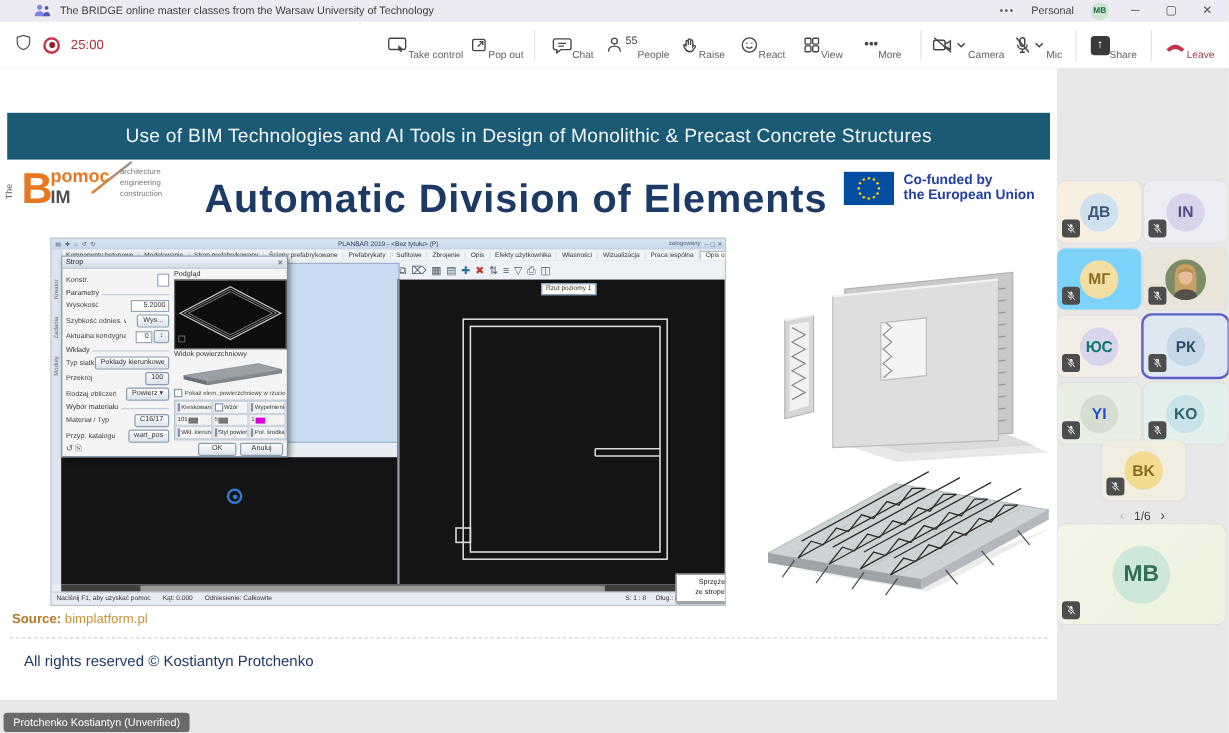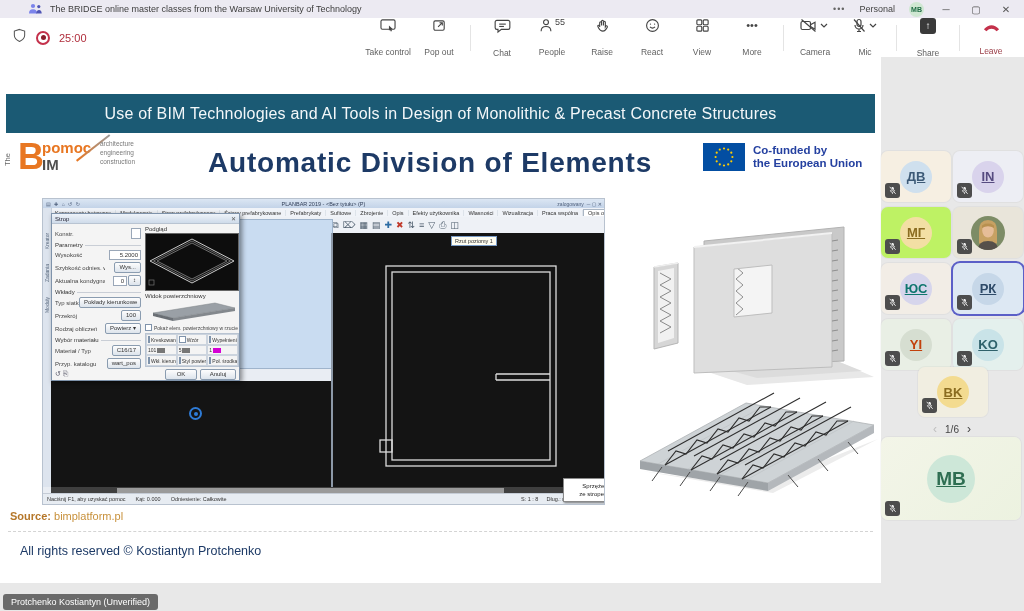--- a/index.html
+++ b/index.html
@@ -19,42 +19,42 @@
 
   
   .meetbar{position:absolute;left:0;top:18px;width:1024px;height:39px;background:#ffffff;
            border-bottom:1px solid #e2e2e2;display:flex;align-items:center;}
   .mb-left{display:flex;align-items:center;gap:9px;margin-left:12px;}
   .rec-dot{width:10px;height:10px;border-radius:50%;border:2px solid #c4314b;
            display:flex;align-items:center;justify-content:center;}
   .rec-dot i{width:5px;height:5px;border-radius:50%;background:#8a1f2d;display:block;}
   .mb-timer{color:#b02e3c;font-size:11px;}
   .mb-right{margin-left:auto;display:flex;align-items:center;margin-right:8px;}
-  .mb-btn{display:flex;flex-direction:column;align-items:center;justify-content:center;
+  .mb-btn{display:flex;flex-direction:row;align-items:center;justify-content:center;
           min-width:44px;padding:0 3px;color:#585858;cursor:pointer;}
   .mb-btn .lbl{font-size:8.5px;margin-top:14px;white-space:nowrap;color:#616161;}
   .mb-btn svg{stroke:#444;fill:none;stroke-width:1.2;}
   .mb-sep{width:1px;height:26px;background:#e4e4e4;margin:0 6px;}
   .people-wrap{display:flex;align-items:flex-start;}
   .people-count{font-size:9px;color:#444;margin-left:2px;margin-top:-1px;}
   .chev{margin-left:3px;margin-right:2px;}
   .share-glyph{width:16px;height:16px;border-radius:3px;background:#3a3a3a;color:#fff;
                font-size:10px;font-weight:bold;display:flex;align-items:center;justify-content:center;}
   .leave-btn .lbl{color:#9a3c46;}
 
   
   .stage{position:absolute;left:0;top:57px;width:1024px;height:554px;background:#e8e8e8;}
   .share{position:absolute;left:0;top:0;width:881px;height:526px;background:#fff;}
 
   
   .banner{position:absolute;left:6px;top:37px;width:869px;height:39px;background:#1b5a74;
           display:flex;align-items:center;justify-content:center;}
   .banner span{color:#f3f7f9;font-size:16px;letter-spacing:.2px;}
   .slide-title{position:absolute;left:150px;top:90px;width:560px;text-align:center;
-               font-size:28px;font-weight:600;letter-spacing:.8px;color:#1d3a66;}
+               font-size:33px;font-weight:600;letter-spacing:.8px;color:#1d3a66;}
 
   
   .logo{position:absolute;left:8px;top:80px;width:160px;height:56px;}
   .logo-the{position:absolute;left:-7px;top:18px;font-size:7.5px;color:#666;transform:rotate(-90deg);}
   .logo-b{position:absolute;left:10px;top:0px;font-size:36px;font-weight:bold;color:#e87722;line-height:40px;}
   .logo-ridge{position:absolute;left:34px;top:2px;font-size:15px;font-weight:bold;color:#e87722;}
   .logo-im{position:absolute;left:34px;top:19px;font-size:15px;font-weight:bold;color:#4f4f4f;}
   .logo-slash{position:absolute;left:64px;top:10px;width:42px;height:1.5px;
               background:linear-gradient(90deg,#e87722,#9a9a9a);transform:rotate(-38deg);}
   .logo-tags{position:absolute;left:92px;top:2px;font-size:6.5px;color:#7a7a7a;line-height:9px;}
@@ -75,21 +75,21 @@
   .fac-sub{font-size:4.5px;letter-spacing:.6px;color:#8fb7ae;margin-top:2px;}
 
   
   .pill{position:absolute;left:3px;top:537px;background:rgba(99,99,99,.95);color:#fff;
         font-size:9px;padding:3px 8px;border-radius:3px;}
 
   
   .tile{position:absolute;border-radius:7px;display:flex;align-items:center;justify-content:center;
         box-shadow:0 0 0 1px rgba(0,0,0,.03);}
   .tile.selected{box-shadow:0 0 0 2px #5b5fc7;}
-  .tile-circle{border-radius:50%;display:flex;align-items:center;justify-content:center;font-weight:bold;text-decoration:underline;}
+  .tile-circle{border-radius:50%;display:flex;align-items:center;justify-content:center;font-weight:bold;}
   .tile .tile-circle{width:32px;height:32px;font-size:13px;}
   .tile.self .tile-circle{width:48px;height:48px;font-size:19px;}
   .mic-badge{position:absolute;left:4px;bottom:4px;width:15px;height:15px;border-radius:3px;
              background:#4d4d4d;display:flex;align-items:center;justify-content:center;}
   .pagination{position:absolute;left:881px;top:365px;width:142px;text-align:center;font-size:10px;color:#444;}
   .pagination .pg-prev{color:#bfbfbf;margin-right:8px;font-size:12px;}
   .pagination .pg-next{color:#444;margin-left:8px;font-size:12px;}
 
   
   .cad{position:absolute;left:42px;top:141px;width:563px;height:307px;background:#e9edf3;
@@ -678,21 +678,21 @@
           <span class="mic-badge">
             <svg viewBox="0 0 10 10" width="9" height="9">
               <rect x="3.6" y="1" width="2.8" height="4.6" rx="1.4" fill="#fff"></rect>
               <path d="M2.6,4.6 a2.4,2.4 0 0 0 4.8,0" fill="none" stroke="#fff" stroke-width=".8"></path>
               <line x1="5" y1="7.4" x2="5" y2="8.8" stroke="#fff" stroke-width=".8"></line>
               <line x1="1.6" y1="0.6" x2="8.8" y2="9" stroke="#4d4d4d" stroke-width="1.6"></line>
               <line x1="1.9" y1="0.9" x2="8.5" y2="8.7" stroke="#fff" stroke-width=".9"></line>
             </svg>
           </span>
         </div>
-        <div class="tile" style="left: 881px; top: 150px; width: 70px; height: 51px; background: #bef264;">
+        <div class="tile" style="left: 881px; top: 150px; width: 70px; height: 51px; background: #7dd3fc;">
           <div class="tile-circle" style="background: rgb(243, 223, 164); color: rgb(138, 108, 32);">МГ</div>
           <span class="mic-badge">
             <svg viewBox="0 0 10 10" width="9" height="9">
               <rect x="3.6" y="1" width="2.8" height="4.6" rx="1.4" fill="#fff"></rect>
               <path d="M2.6,4.6 a2.4,2.4 0 0 0 4.8,0" fill="none" stroke="#fff" stroke-width=".8"></path>
               <line x1="5" y1="7.4" x2="5" y2="8.8" stroke="#fff" stroke-width=".8"></line>
               <line x1="1.6" y1="0.6" x2="8.8" y2="9" stroke="#4d4d4d" stroke-width="1.6"></line>
               <line x1="1.9" y1="0.9" x2="8.5" y2="8.7" stroke="#fff" stroke-width=".9"></line>
             </svg>
           </span>
@@ -740,21 +740,21 @@
             <svg viewBox="0 0 10 10" width="9" height="9">
               <rect x="3.6" y="1" width="2.8" height="4.6" rx="1.4" fill="#fff"></rect>
               <path d="M2.6,4.6 a2.4,2.4 0 0 0 4.8,0" fill="none" stroke="#fff" stroke-width=".8"></path>
               <line x1="5" y1="7.4" x2="5" y2="8.8" stroke="#fff" stroke-width=".8"></line>
               <line x1="1.6" y1="0.6" x2="8.8" y2="9" stroke="#4d4d4d" stroke-width="1.6"></line>
               <line x1="1.9" y1="0.9" x2="8.5" y2="8.7" stroke="#fff" stroke-width=".9"></line>
             </svg>
           </span>
         </div>
         <div class="tile" style="left: 881px; top: 262px; width: 70px; height: 51px; background: rgb(233, 239, 229);">
-          <div class="tile-circle" style="background: rgb(214, 222, 209); color: #c2410c;">YI</div>
+          <div class="tile-circle" style="background: rgb(214, 222, 209); color: #1d4ed8;">YI</div>
           <span class="mic-badge">
             <svg viewBox="0 0 10 10" width="9" height="9">
               <rect x="3.6" y="1" width="2.8" height="4.6" rx="1.4" fill="#fff"></rect>
               <path d="M2.6,4.6 a2.4,2.4 0 0 0 4.8,0" fill="none" stroke="#fff" stroke-width=".8"></path>
               <line x1="5" y1="7.4" x2="5" y2="8.8" stroke="#fff" stroke-width=".8"></line>
               <line x1="1.6" y1="0.6" x2="8.8" y2="9" stroke="#4d4d4d" stroke-width="1.6"></line>
               <line x1="1.9" y1="0.9" x2="8.5" y2="8.7" stroke="#fff" stroke-width=".9"></line>
             </svg>
           </span>
         </div>

